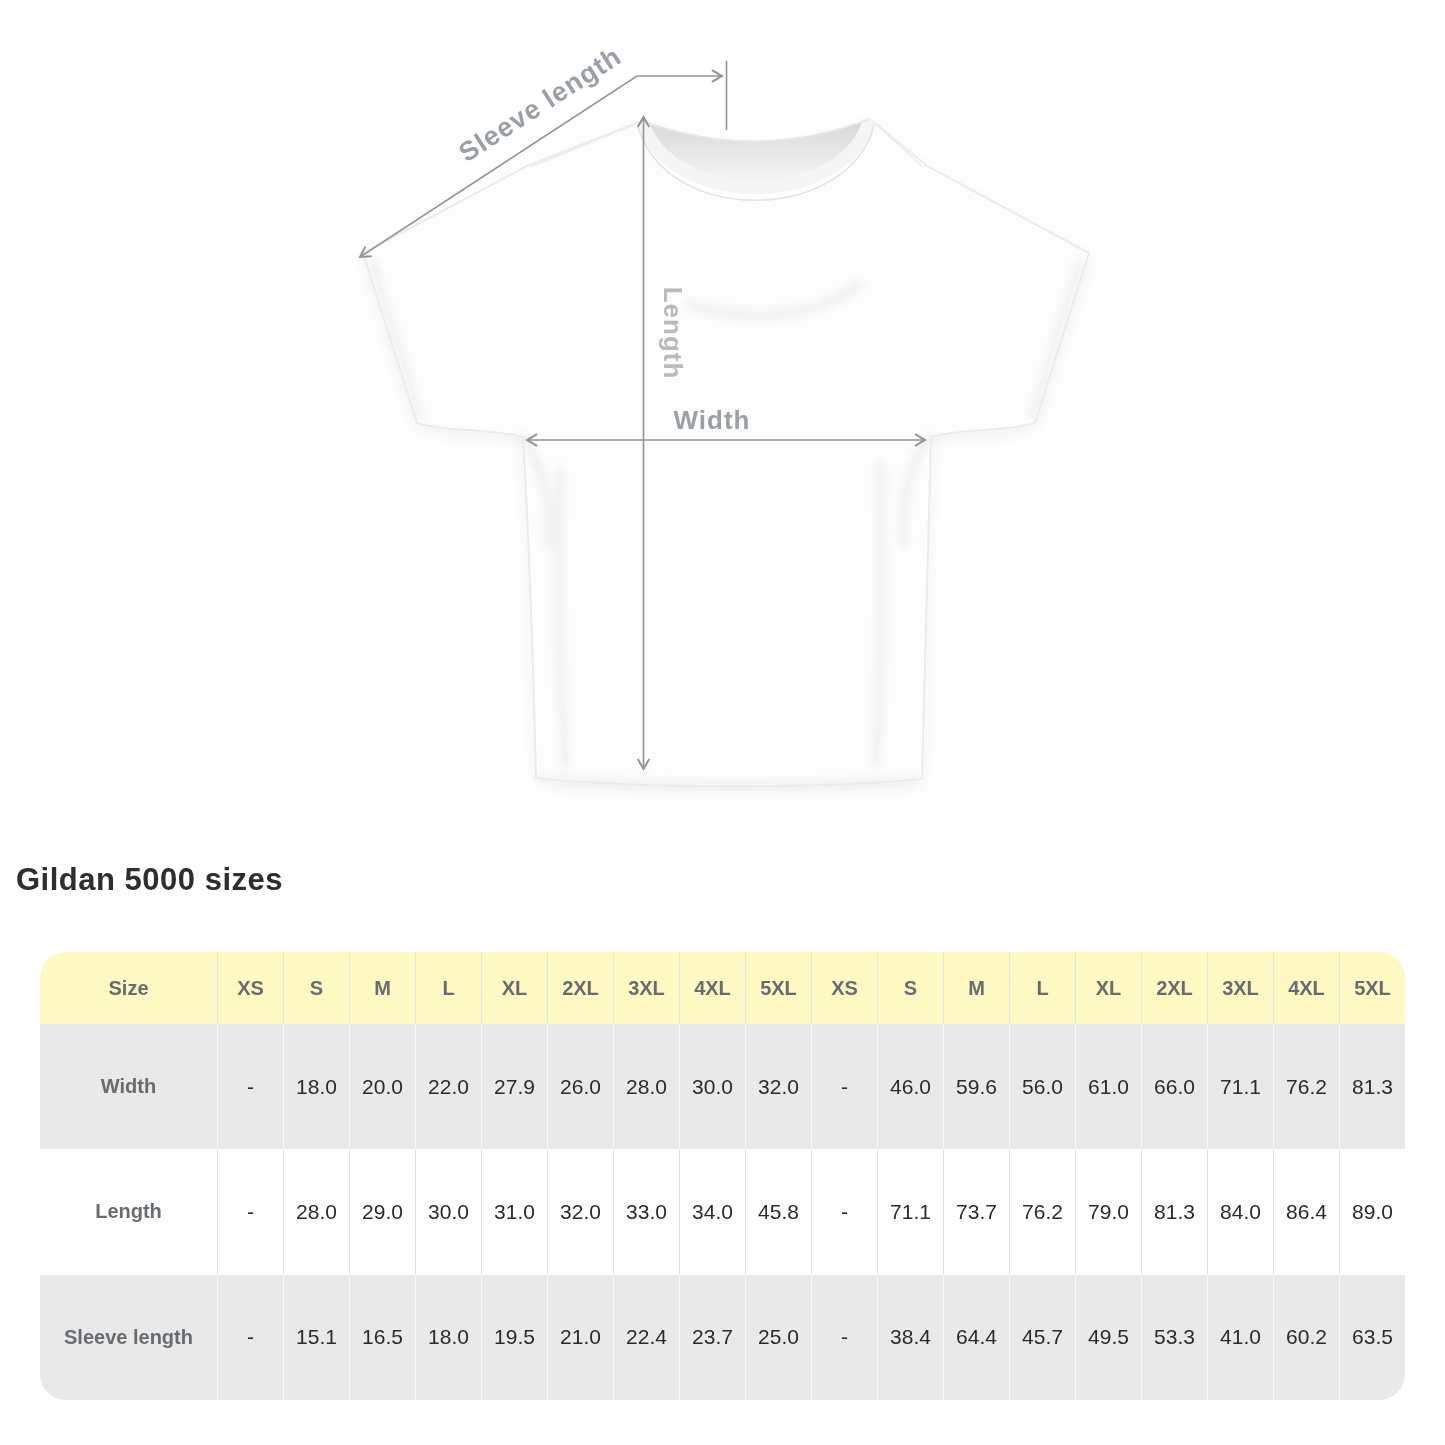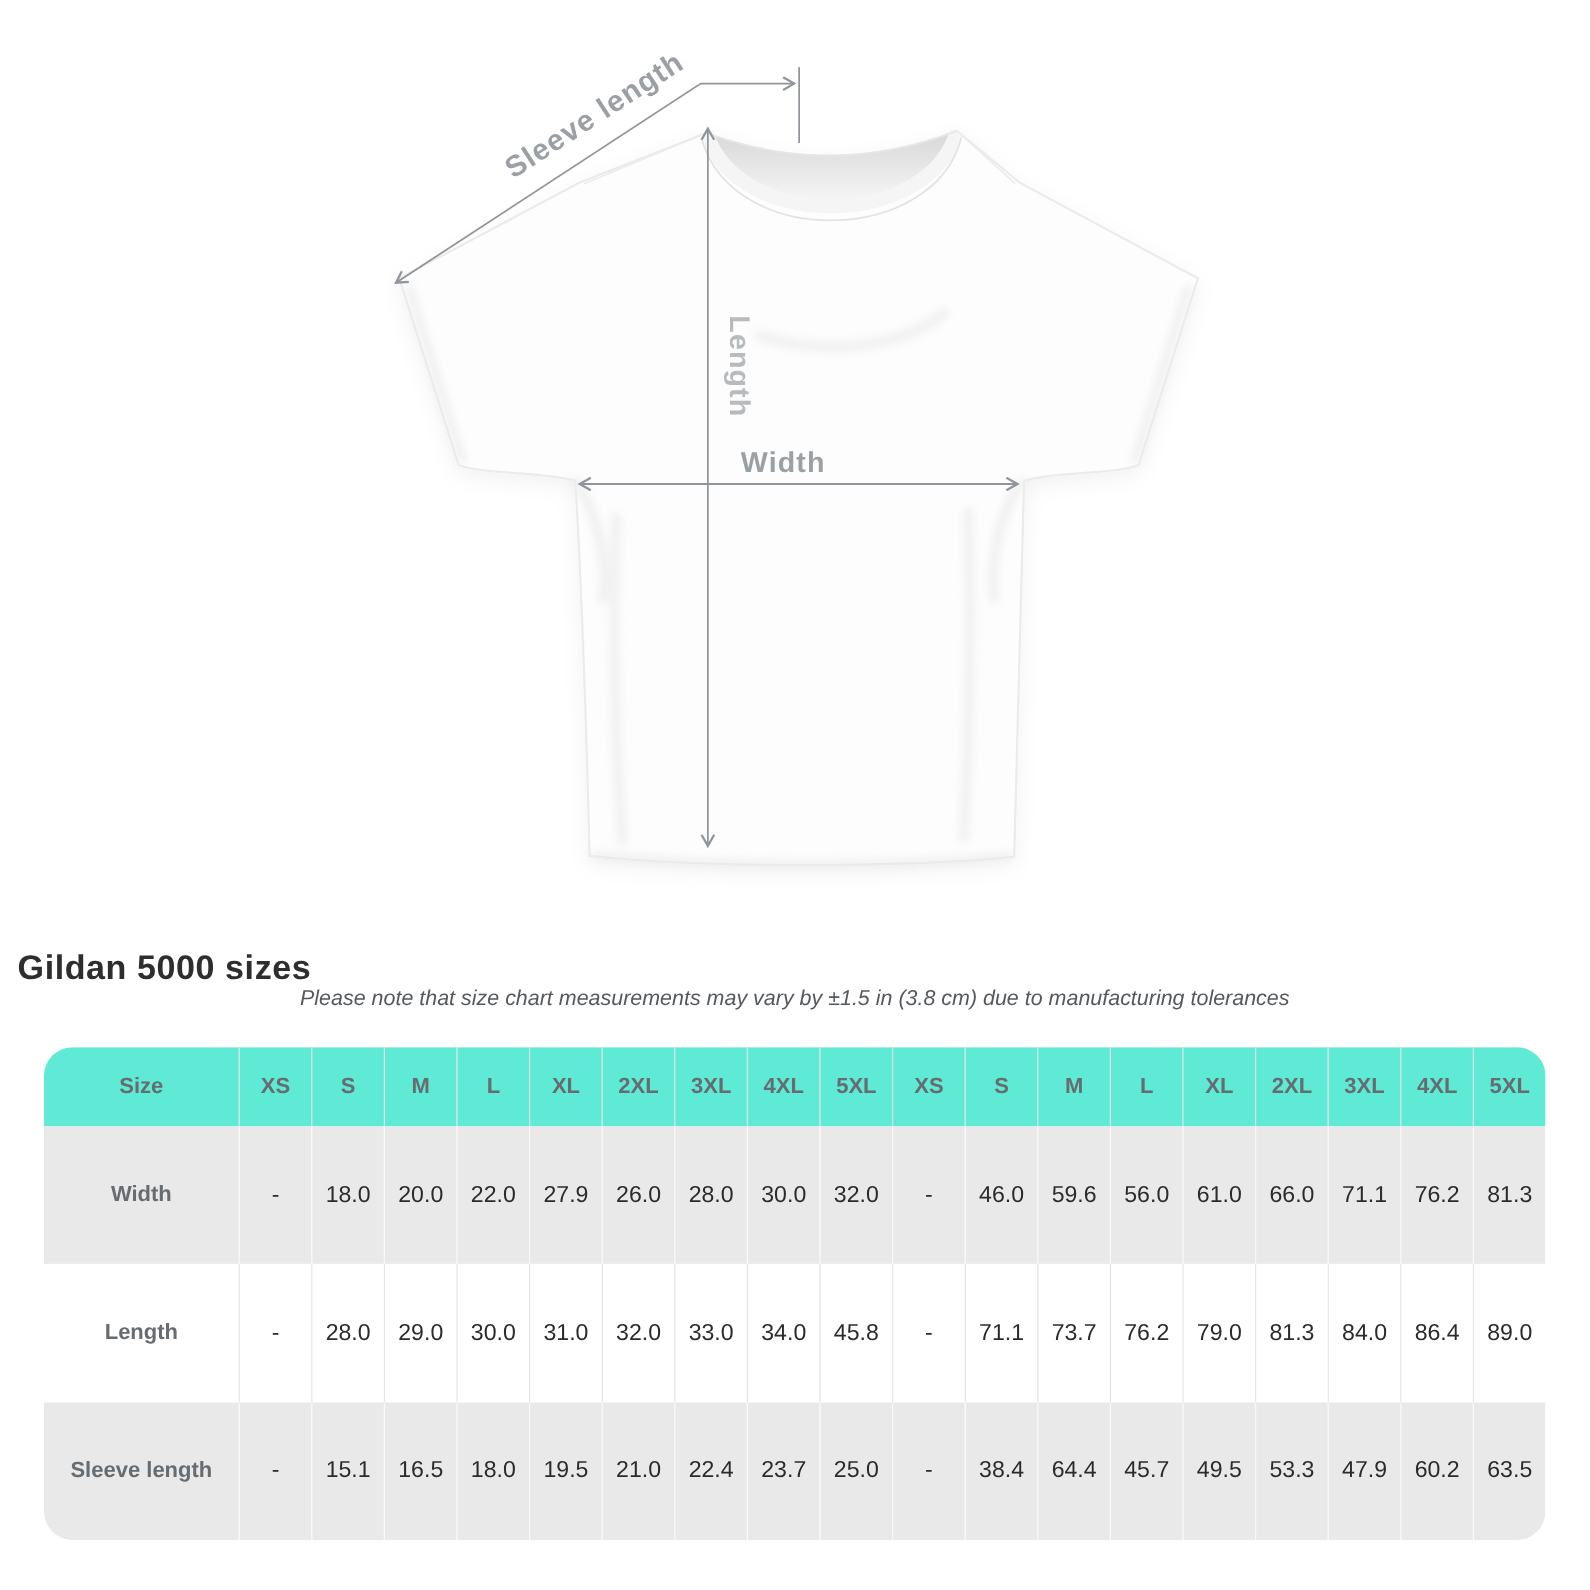--- a/index.html
+++ b/index.html
@@ -15,21 +15,21 @@
 
   .table-wrap{position:absolute;top:952px;left:40px;width:1365px;height:448px;
     border-radius:26px;overflow:hidden;}
   table{width:100%;height:100%;border-collapse:separate;border-spacing:0;table-layout:fixed;}
   th,td{padding:0;margin:0;text-align:center;vertical-align:middle;}
 
   .units-row th{height:126px;background:#e9e9e9;}
   .unit-label{font-size:25px;font-weight:bold;font-style:italic;color:#595f64;}
   .unit-sub{font-size:19px;font-style:italic;font-weight:normal;color:#54585c;margin-top:10px;}
 
-  .sizes-row th{height:72px;background:#5eead4;font-size:20px;font-weight:bold;color:#676c71;}
+  .sizes-row th{height:72px;background:#fef9c3;font-size:20px;font-weight:bold;color:#676c71;}
   .sizes-row .sep{border-left:1px solid #e3e3e3;margin-left:12px;}
 
   tbody tr{height:83px;}
   tbody tr.gray th,tbody tr.gray td{background:#e9e9e9;}
   tbody tr.white th,tbody tr.white td{background:#ffffff;}
   tbody tr.gray .sep{border-left:1px solid #fafafa;}
   tbody tr.white .sep{border-left:1px solid #e3e3e3;}
   th.row-label{font-size:20px;font-weight:bold;color:#676c71;}
   td.val{font-size:21px;color:#2b2b2b;font-weight:normal;}
 
@@ -94,21 +94,20 @@
       <line x1="643.5" y1="117" x2="643.5" y2="769" marker-start="url(#arw)" marker-end="url(#arw)"></line>
       <line x1="527" y1="440" x2="925" y2="440" marker-start="url(#arw)" marker-end="url(#arw)"></line>
     </g>
 
     <text class="ann-text" x="545" y="112" transform="rotate(-33 545 112)" text-anchor="middle" font-size="27" fill="#9aa0a5">Sleeve length</text>
     <text class="ann-text" x="664" y="333" transform="rotate(90 664 333)" text-anchor="middle" font-size="26" fill="#b7bbbe">Length</text>
     <text class="ann-text" x="712" y="429" text-anchor="middle" font-size="26" fill="#9aa0a4">Width</text>
   </svg>
 
   <h1 class="page-title">Gildan 5000 sizes</h1>
-  <p class="subtitle">Please note that size chart measurements may vary by ±1.5 in (3.8 cm) due to manufacturing tolerances</p>
 
   <div class="table-wrap">
     <table>
       <colgroup>
         <col style="width:177px">
         <col>
           <col>
           <col>
           <col>
           <col>
@@ -202,21 +201,21 @@
             <td class="val sep">21.0</td>
             <td class="val sep">22.4</td>
             <td class="val sep">23.7</td>
             <td class="val sep">25.0</td>
             <td class="val sep">-</td>
             <td class="val sep">38.4</td>
             <td class="val sep">64.4</td>
             <td class="val sep">45.7</td>
             <td class="val sep">49.5</td>
             <td class="val sep">53.3</td>
-            <td class="val sep">47.9</td>
+            <td class="val sep">41.0</td>
             <td class="val sep">60.2</td>
             <td class="val sep">63.5</td>
           </tr>
         </tbody>
     </table>
   </div>
 
 </div>
 
 </body></html>

